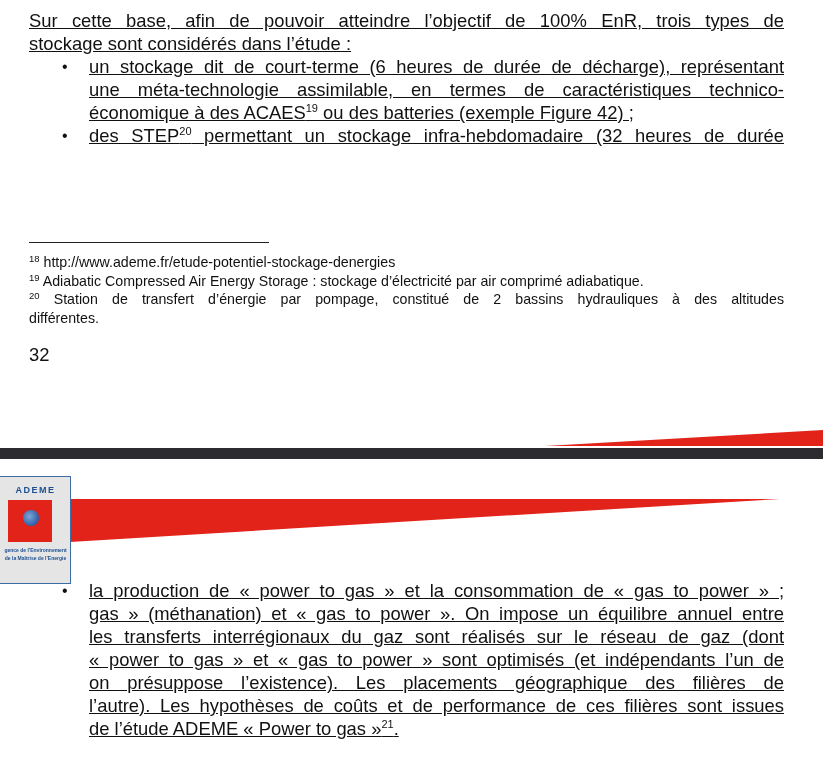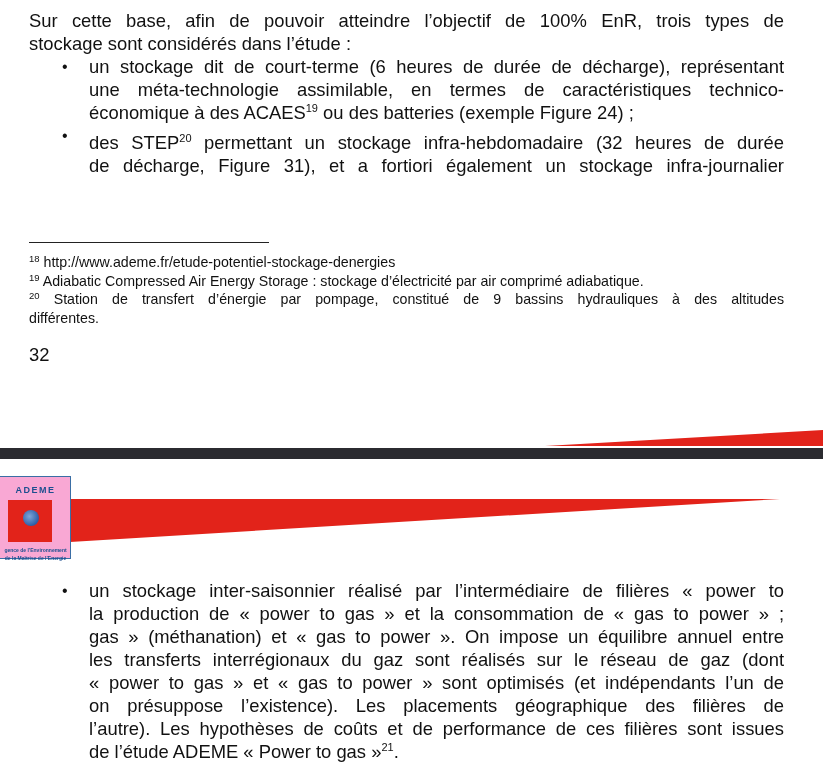--- a/index.html
+++ b/index.html
@@ -2,63 +2,62 @@
 <html><head>
 <meta charset="utf-8">
 <style>
   html, body { margin: 0; padding: 0; }
   body {
     width: 823px; height: 773px; position: relative; overflow: hidden;
     background: #ffffff; color: #111111;
     font-family: "Liberation Sans", sans-serif;
   }
   .p { position: absolute; left: 29px; width: 755px; font-size: 18.4px; line-height: 23px; text-align: justify; }
-  .line { display: block; height: 23px; white-space: nowrap; }
+  .line { display: block; height: 23px; white-space: nowrap; text-decoration: underline; }
   .just { text-align: justify; text-align-last: justify; white-space: normal; }
   .bullet { position: absolute; left: 62px; font-size: 16px; line-height: 23px; }
   .ind { position: absolute; left: 89px; width: 695px; font-size: 18.4px; line-height: 23px; }
   sup { font-size: 11px; line-height: 0; vertical-align: 7px; }
   .fn-rule { position: absolute; left: 29px; top: 242px; width: 240px; height: 1px; background: #222; }
   .fn { position: absolute; left: 29px; width: 755px; font-size: 14.2px; line-height: 18.5px; }
   .fn sup { font-size: 9.5px; vertical-align: 5px; }
   .pagenum { position: absolute; left: 29px; top: 344px; font-size: 18.4px; }
   .darkbar { position: absolute; left: 0; top: 448px; width: 823px; height: 11px; background: #2b2b30; }
-  .logo { position: absolute; left: 0; top: 476px; width: 71px; height: 83px; border: 1px solid #3a6ea5; border-left: none; background: #f9a8d4; box-sizing: border-box; }
+  .logo { position: absolute; left: 0; top: 476px; width: 71px; height: 108px; border: 1px solid #3a6ea5; border-left: none; background: #e5e5e5; box-sizing: border-box; }
   .logo-title { position: absolute; top: 8px; left: 0; width: 71px; text-align: center; font-size: 9px; font-weight: bold; color: #1c4f8f; letter-spacing: 1.5px; }
   .logo-red { position: absolute; left: 8px; top: 23px; width: 44px; height: 42px; background: #e2231a; }
   .logo-globe { position: absolute; left: 15px; top: 10px; width: 16px; height: 16px; border-radius: 50%; background: radial-gradient(circle at 40% 40%, #7fa6d8, #2d5fa8 70%); }
   .logo-sub { position: absolute; left: 0; width: 71px; font-size: 5px; line-height: 7px; font-weight: bold; color: #1c4f8f; text-align: center; white-space: nowrap; }
 </style>
 </head>
 <body>
 
 <div class="p" style="top:9px;">
   <span class="line just">Sur cette base, afin de pouvoir atteindre l’objectif de 100% EnR, trois types de</span>
   <span class="line">stockage sont considérés dans l’étude :</span>
 </div>
 
 <span class="bullet" style="top:55px;">•</span>
 <div class="ind" style="top:55px;">
   <span class="line just">un stockage dit de court-terme (6 heures de durée de décharge), représentant</span>
   <span class="line just">une méta-technologie assimilable, en termes de caractéristiques technico-</span>
-  <span class="line"><span>économique à des ACAES</span><sup>19</sup><span> ou des batteries (exemple Figure 24) ;</span></span>
+  <span class="line"><span>économique à des ACAES</span><sup>19</sup><span> ou des batteries (exemple Figure 42) ;</span></span>
 </div>
 
 <span class="bullet" style="top:124px;">•</span>
-<div class="ind" style="top:131px;">
+<div class="ind" style="top:124px;">
   <span class="line just"><span>des STEP</span><sup>20</sup><span> permettant un stockage infra-hebdomadaire (32 heures de durée</span></span>
-  <span class="line just">de décharge, Figure 31), et a fortiori également un stockage infra-journalier</span>
 </div>
 
 <div class="fn-rule"></div>
 
 <div class="fn" style="top:253px;">
   <div><sup>18</sup><span> http://www.ademe.fr/etude-potentiel-stockage-denergies</span></div>
   <div><sup>19</sup><span> Adiabatic Compressed Air Energy Storage : stockage d’électricité par air comprimé adiabatique.</span></div>
-  <div style="text-align:justify; text-align-last:justify;"><sup>20</sup><span> Station de transfert d’énergie par pompage, constitué de 9 bassins hydrauliques à des altitudes</span></div>
+  <div style="text-align:justify; text-align-last:justify;"><sup>20</sup><span> Station de transfert d’énergie par pompage, constitué de 2 bassins hydrauliques à des altitudes</span></div>
   <div>différentes.</div>
 </div>
 
 <div class="pagenum">32</div>
 
 <svg style="position:absolute; left:0; top:428px;" width="823" height="20">
   <polygon points="545,18 823,2 823,18" fill="#e2231a"></polygon>
 </svg>
 <div class="darkbar"></div>
 
@@ -70,21 +69,20 @@
   <div class="logo-title">ADEME</div>
   <div class="logo-red">
     <div class="logo-globe"></div>
   </div>
   <div class="logo-sub" style="top:70px;">gence de l’Environnement</div>
   <div class="logo-sub" style="top:78px;">de la Maîtrise de l’Energie</div>
 </div>
 
 <span class="bullet" style="top:579px;">•</span>
 <div class="ind" style="top:579px;">
-  <span class="line just">un stockage inter-saisonnier réalisé par l’intermédiaire de filières « power to</span>
   <span class="line just">la production de « power to gas » et la consommation de « gas to power » ;</span>
   <span class="line just">gas » (méthanation) et « gas to power ». On impose un équilibre annuel entre</span>
   <span class="line just">les transferts interrégionaux du gaz sont réalisés sur le réseau de gaz (dont</span>
   <span class="line just">« power to gas » et « gas to power » sont optimisés (et indépendants l’un de</span>
   <span class="line just">on présuppose l’existence). Les placements géographique des filières de</span>
   <span class="line just">l’autre). Les hypothèses de coûts et de performance de ces filières sont issues</span>
   <span class="line"><span>de l’étude ADEME « Power to gas »</span><sup>21</sup><span>.</span></span>
 </div>
 
 </body></html>

